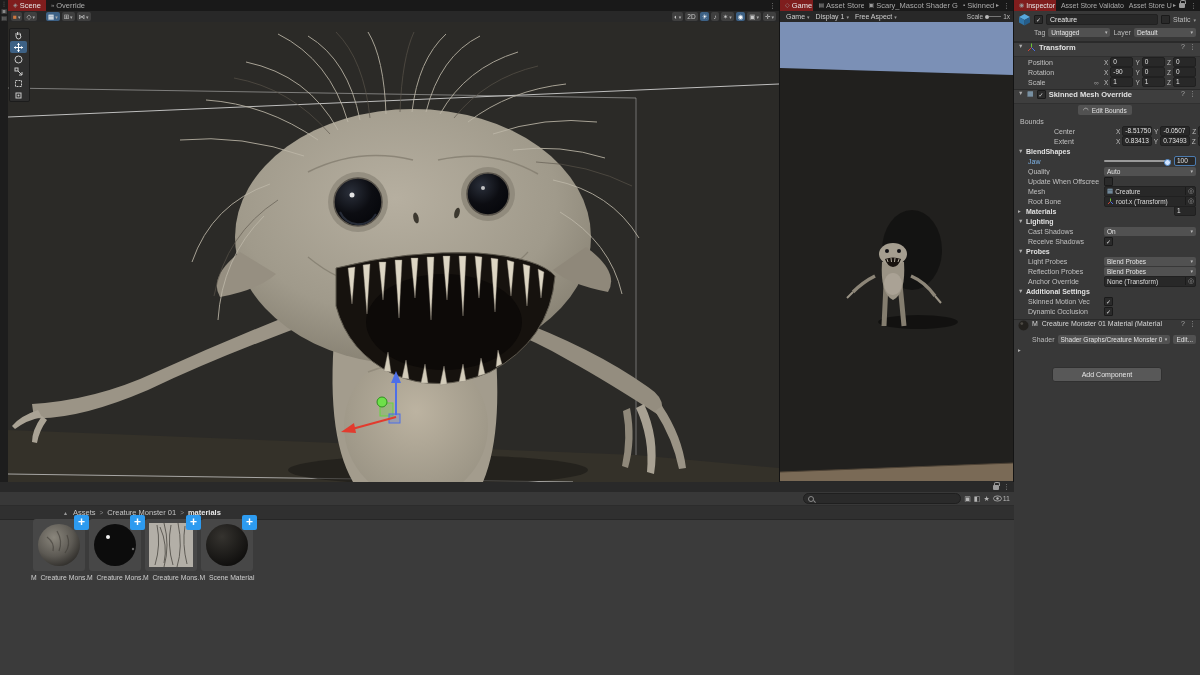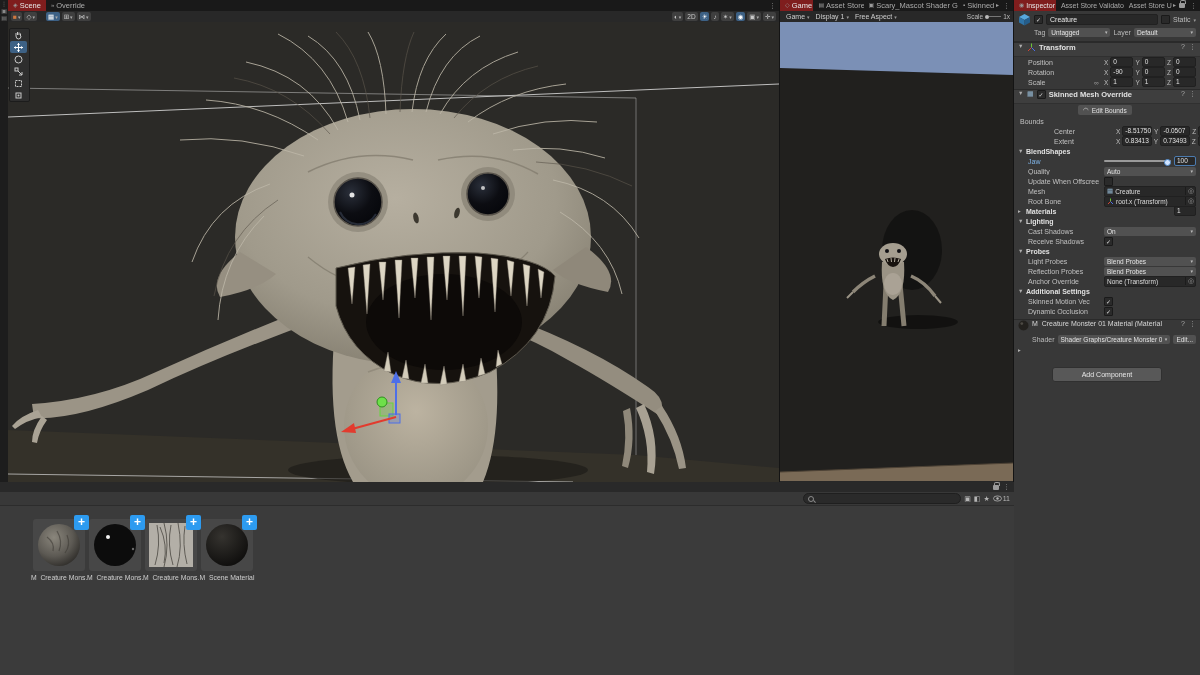--- a/index.html
+++ b/index.html
@@ -712,20 +712,28 @@
     <span class="pico">◧</span>
     <span class="pico">★</span>
     <span class="pico">
       <svg width="9" height="7" viewBox="0 0 9 7">
         <ellipse cx="4.5" cy="3.5" rx="4" ry="2.6" fill="none" stroke="#b5b5b5" stroke-width="0.8"></ellipse>
         <circle cx="4.5" cy="3.5" r="1.2" fill="#b5b5b5"></circle>
       </svg>
       <span>11</span>
     </span>
   </div>
+  <div class="crumbs">
+    <span style="color:#9a9a9a;font-size:6px;margin-right:2px">▴</span>
+    <span>Assets</span>
+    <span class="crumbsep">&gt;</span>
+    <span>Creature Monster 01</span>
+    <span class="crumbsep">&gt;</span>
+    <b>materials</b>
+  </div>
 
   <div class="thumb" style="left:33px;top:37px">
     <svg width="44" height="44" viewBox="0 0 44 44">
       <defs>
           <radialGradient id="m1" cx="38%" cy="32%" r="75%">
             <stop offset="0%" stop-color="#8a867c"></stop>
             <stop offset="60%" stop-color="#5c5953"></stop>
             <stop offset="100%" stop-color="#2c2a27"></stop>
           </radialGradient>
         </defs>

